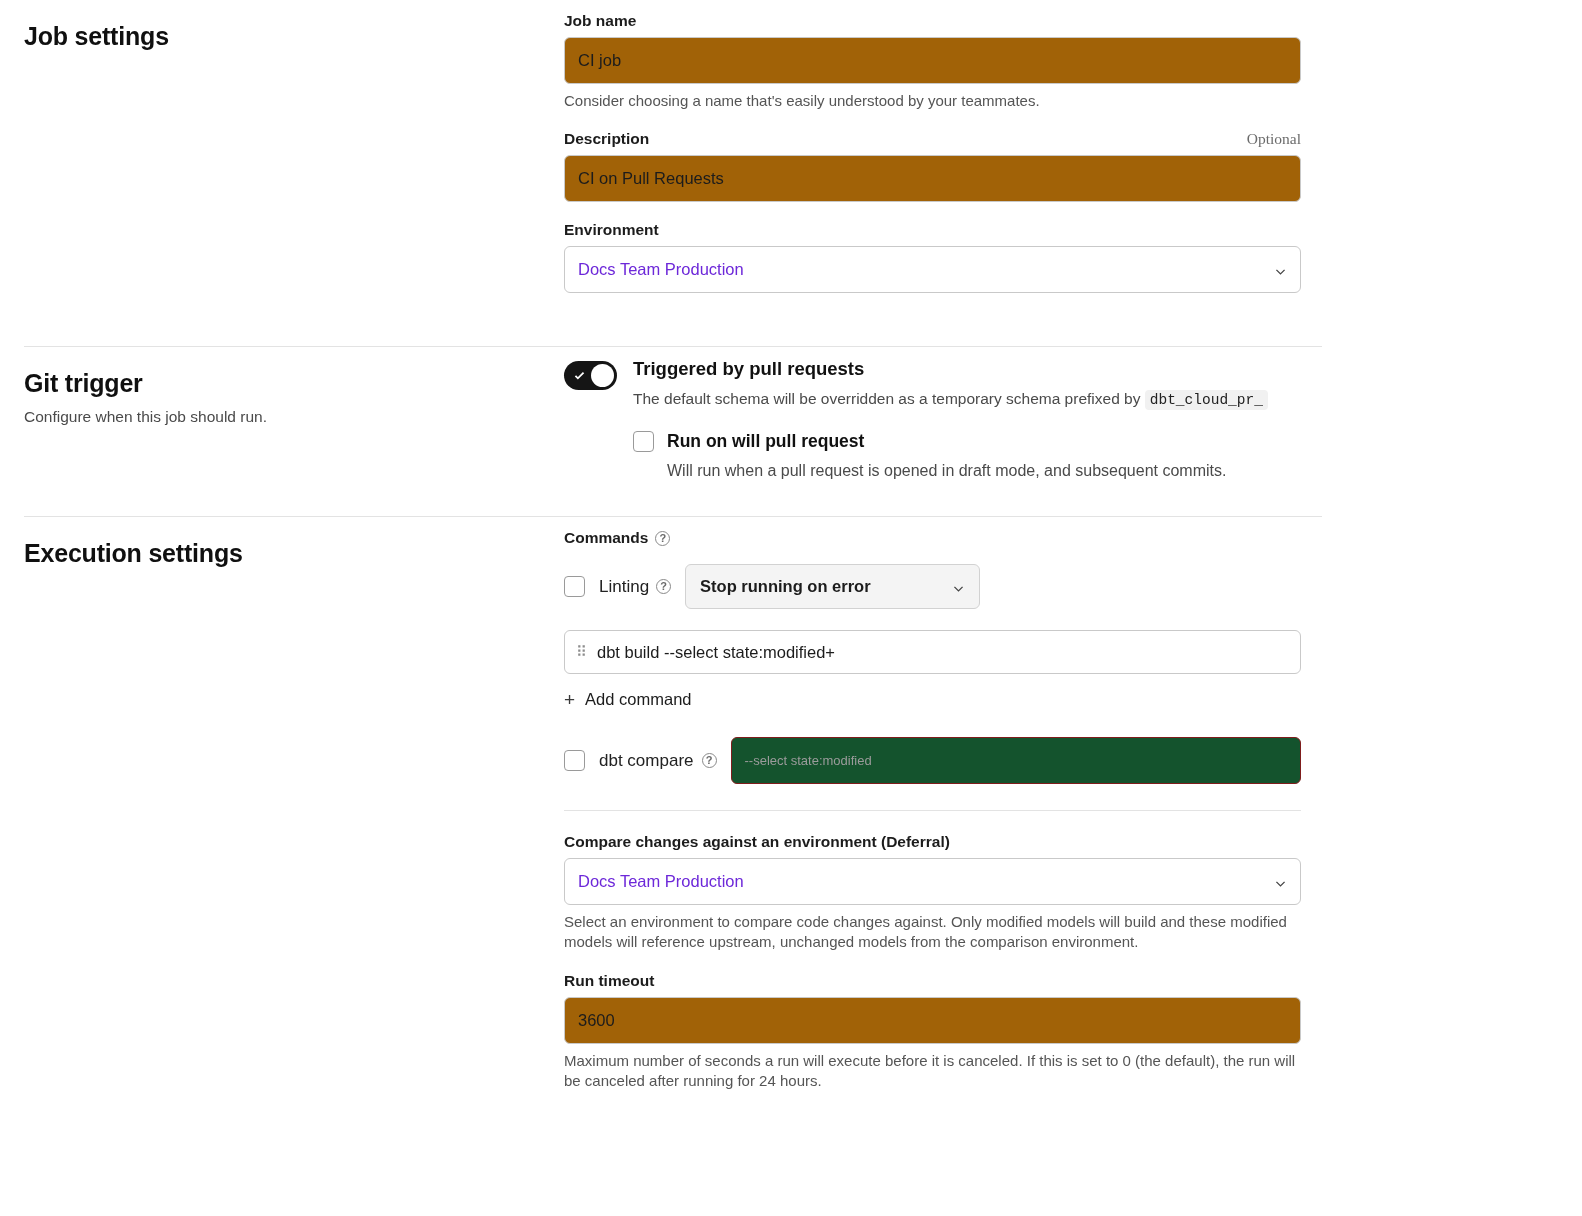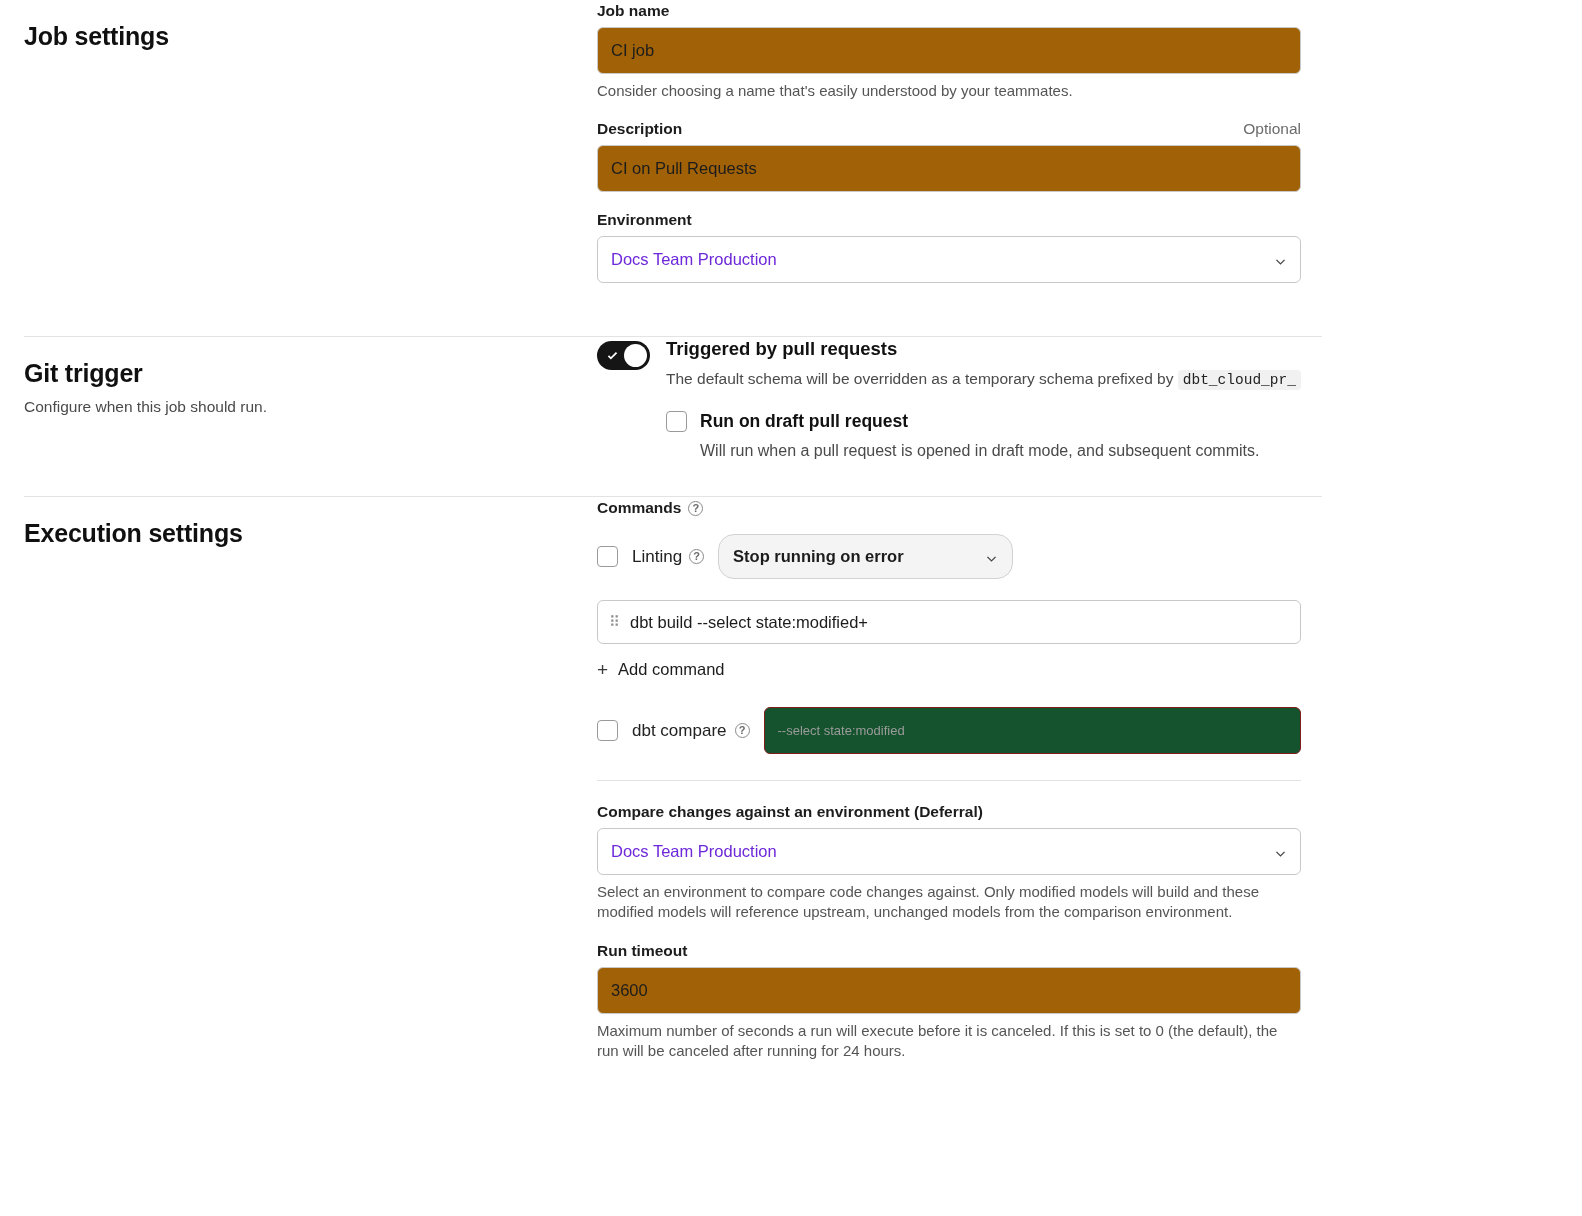--- a/index.html
+++ b/index.html
@@ -27,23 +27,22 @@
     background: #e3e3e3;
     margin: 0 24px;
   }
   .left-col {
     width: 540px;
     flex: 0 0 540px;
     padding-top: 22px;
   }
   .right-col {
     flex: 1 1 auto;
-    padding-top: 2px;
+    padding-top: 12px;
     padding-right: 21px;
-    margin-left: 33px;
   }
   h2.section-title {
     font-size: 25px;
     font-weight: bold;
     margin: 0;
     letter-spacing: -0.2px;
     color: #101010;
   }
   .section-sub {
     font-size: 15.5px;
@@ -60,20 +59,21 @@
   }
   .label-row {
     display: flex;
     justify-content: space-between;
     align-items: baseline;
   }
   .optional {
     font-size: 15.5px;
     color: #6b6b6b;
     font-weight: normal;
+    font-family: Liberation Serif, serif;
   }
   .text-input {
     width: 100%;
     height: 47px;
     border: 1px solid #c9c9c9;
     border-radius: 6px;
     padding: 0 13px;
     font-size: 16.5px;
     font-family: "Liberation Sans", sans-serif;
     color: #1c1c1c;
@@ -227,21 +227,21 @@
     display: flex;
     align-items: center;
     gap: 7px;
     font-size: 17px;
     color: #222;
   }
   .lint-select {
     height: 45px;
     min-width: 295px;
     border: 1px solid #d2d2d2;
-    border-radius: 16px;
+    border-radius: 6px;
     background: #f4f4f4;
     display: flex;
     align-items: center;
     justify-content: space-between;
     padding: 0 14px;
     font-size: 16.5px;
     font-weight: bold;
     color: #1c1c1c;
     cursor: pointer;
     gap: 30px;
@@ -375,21 +375,21 @@
         <div>
           <div class="toggle-title">Triggered by pull requests</div>
           <div class="toggle-desc">
             <span>The default schema will be overridden as a temporary schema prefixed by</span>
             <code class="chip">dbt_cloud_pr_</code>
           </div>
 
           <div class="cb-row">
             <span class="checkbox"></span>
             <div>
-              <div class="cb-label">Run on draft pull request</div>
+              <div class="cb-label">Run on will pull request</div>
               <div class="cb-desc">Will run when a pull request is opened in draft mode, and subsequent commits.</div>
             </div>
           </div>
         </div>
       </div>
 
     </div>
   </div>
 
   <div class="divider"></div>

